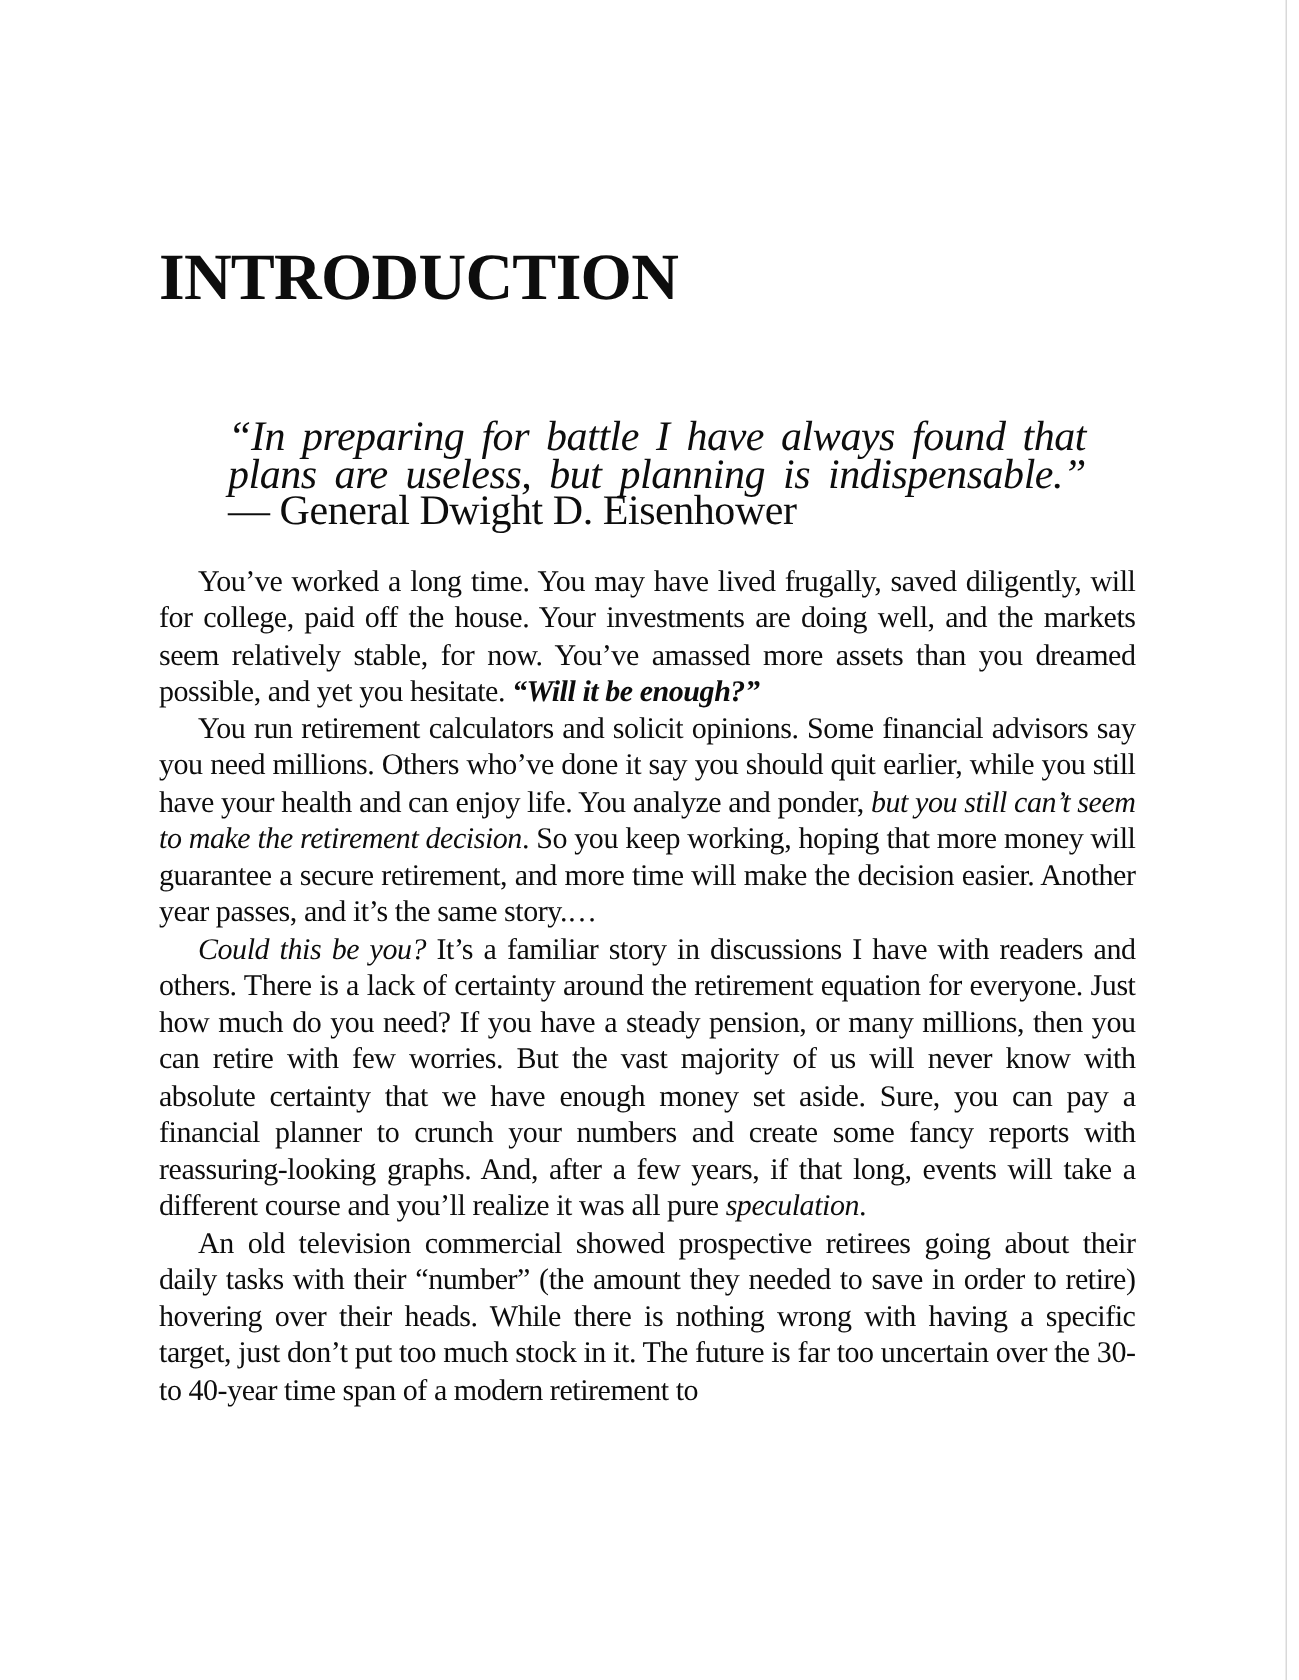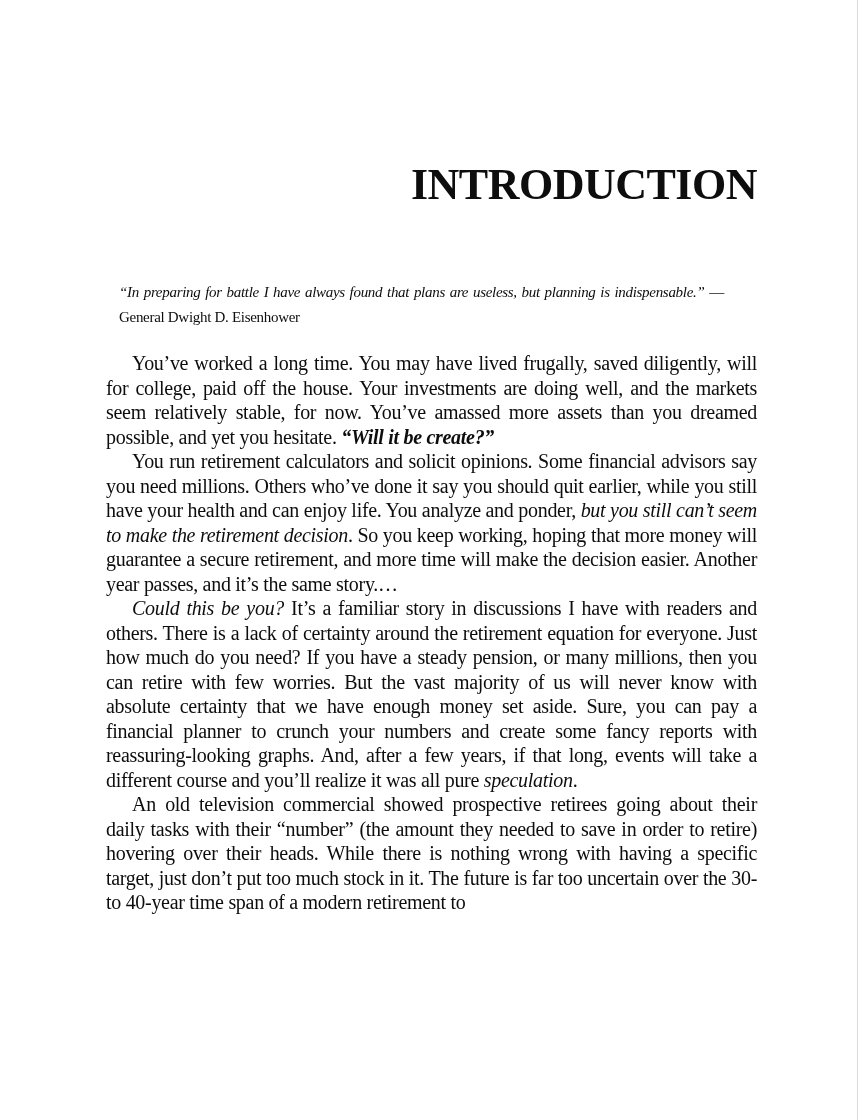--- a/index.html
+++ b/index.html
@@ -30,26 +30,25 @@
     top: 0;
     width: 651px;
   }
   .title {
     margin: 0;
     padding-top: 158px;
     font-weight: bold;
     font-size: 44px;
     line-height: 54px;
     letter-spacing: -0.5px;
-    text-align: right;
     white-space: nowrap;
   }
   .quote {
-    margin: 68px 33px 0 13px;
-    font-size: 15px;
+    margin: 68px 33px 0 46px;
+    font-size: 28px;
     line-height: 24.5px;
     letter-spacing: -0.3px;
     text-align: justify;
   }
   .q-italic { font-style: italic; }
   .q-roman  { font-style: normal; }
   .paragraphs { margin-top: 22px; }
   .paragraphs p {
     margin: 0;
     font-size: 20px;
@@ -65,19 +64,19 @@
 </style>
 </head>
 <body>
 
 <div class="page" style="background: rgb(255, 255, 255); color: rgb(13, 13, 13);">
   <div class="page-edge" style="background: rgb(217, 217, 217);"></div>
   <div class="content">
     <h1 class="title">INTRODUCTION</h1>
     <div class="quote"><span class="q-italic">“In preparing for battle I have always found that plans are useless, but planning is indispensable.”</span><span class="q-roman"> — </span><span class="q-roman">General Dwight D. Eisenhower</span></div>
     <div class="paragraphs">
-        <p><span class="seg-normal">You’ve worked a long time. You may have lived frugally, saved diligently, will for college, paid off the house. Your investments are doing well, and the markets seem relatively stable, for now. You’ve amassed more assets than you dreamed possible, and yet you hesitate. </span><span class="seg-bold-italic">“Will it be create?”</span></p>
+        <p><span class="seg-normal">You’ve worked a long time. You may have lived frugally, saved diligently, will for college, paid off the house. Your investments are doing well, and the markets seem relatively stable, for now. You’ve amassed more assets than you dreamed possible, and yet you hesitate. </span><span class="seg-bold-italic">“Will it be enough?”</span></p>
         <p><span class="seg-normal">You run retirement calculators and solicit opinions. Some financial advisors say you need millions. Others who’ve done it say you should quit earlier, while you still have your health and can enjoy life. You analyze and ponder, </span><span class="seg-italic">but you still can’t seem to make the retirement decision</span><span class="seg-normal">. So you keep working, hoping that more money will guarantee a secure retirement, and more time will make the decision easier. Another year passes, and it’s the same story.…</span></p>
         <p><span class="seg-italic">Could this be you?</span><span class="seg-normal"> It’s a familiar story in discussions I have with readers and others. There is a lack of certainty around the retirement equation for everyone. Just how much do you need? If you have a steady pension, or many millions, then you can retire with few worries. But the vast majority of us will never know with absolute certainty that we have enough money set aside. Sure, you can pay a financial planner to crunch your numbers and create some fancy reports with reassuring-looking graphs. And, after a few years, if that long, events will take a different course and you’ll realize it was all pure </span><span class="seg-italic">speculation</span><span class="seg-normal">.</span></p>
         <p><span class="seg-normal">An old television commercial showed prospective retirees going about their daily tasks with their “number” (the amount they needed to save in order to retire) hovering over their heads. While there is nothing wrong with having a specific target, just don’t put too much stock in it. The future is far too uncertain over the 30- to 40-year time span of a modern retirement to</span></p>
       </div>
   </div>
 </div>
 
 </body></html>

